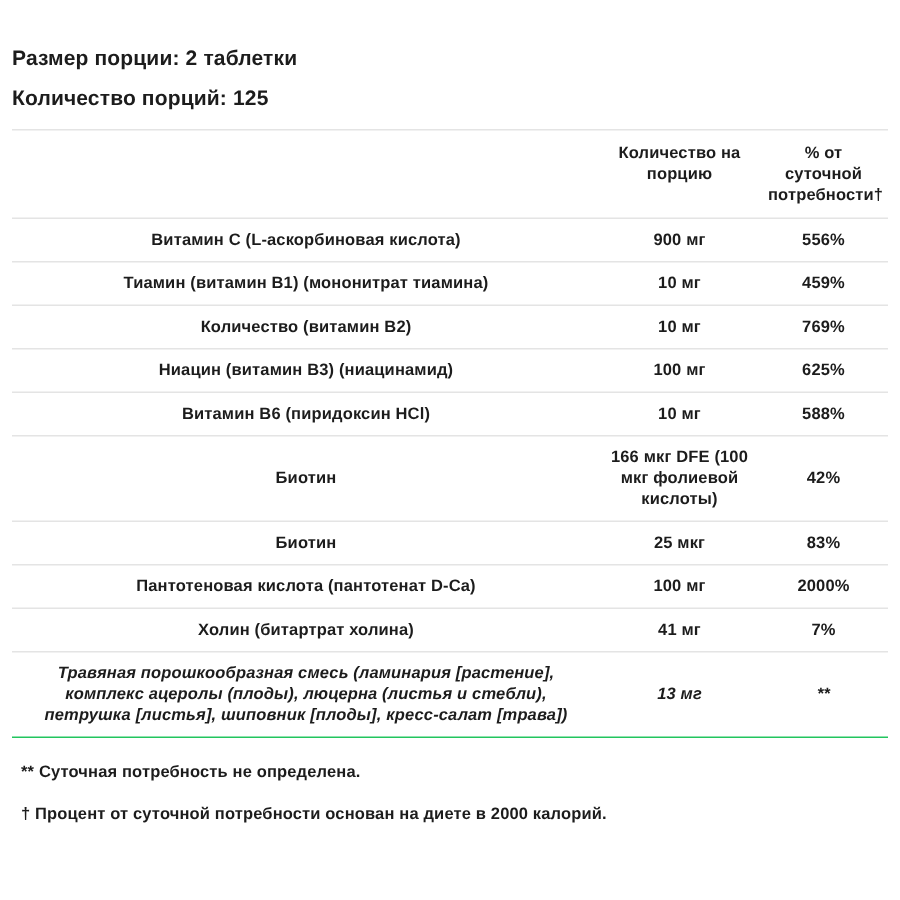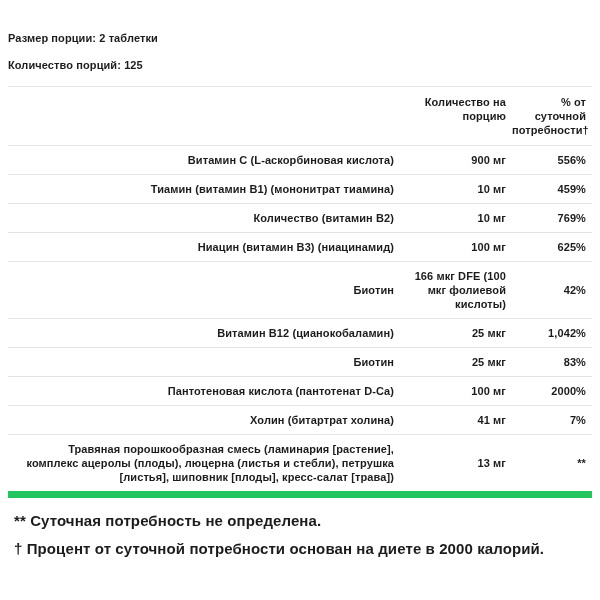--- a/index.html
+++ b/index.html
@@ -14,65 +14,66 @@
     color: #1c1c1c;
     -webkit-font-smoothing: antialiased;
     overflow: hidden;
   }
   .page {
     padding: 32px 8px 0 8px;
     box-sizing: border-box;
     width: 600px;
   }
   .serving-line {
-    font-size: 11px;
+    font-size: 14px;
     font-weight: bold;
     line-height: 13px;
     margin: 0 0 14px 0;
     letter-spacing: 0.1px;
   }
   .serving-line:last-of-type { margin-bottom: 0; }
 
   table.facts {
     width: 100%;
     border-collapse: collapse;
     margin-top: 14px;
     table-layout: fixed;
   }
   table.facts col.c-name   { width: 392px; }
   table.facts col.c-amount { width: 112px; }
   table.facts col.c-dv     { width: 80px;  }
 
   table.facts th, table.facts td {
-    text-align: right;
+    text-align: center;
     vertical-align: middle;
     font-size: 11px;
     font-weight: bold;
     line-height: 14px;
     padding: 7px 6px 7px 0;
     border-top: 1px solid #e4e4e4;
     letter-spacing: 0.1px;
   }
   table.facts th:first-child, table.facts td:first-child {
     padding-left: 6px;
   }
   table.facts thead th {
     vertical-align: top;
     padding-top: 8px;
     padding-bottom: 8px;
   }
   table.facts tbody tr:last-child td {
-    border-bottom: 7px solid #22c55e;
+    border-bottom: 1px solid #22c55e;
+    font-style: italic;
   }
 
   .footnotes {
     margin-top: 16px;
   }
   .footnote {
-    font-size: 15px;
+    font-size: 11px;
     font-weight: bold;
     line-height: 14px;
     margin: 0 0 14px 6px;
     letter-spacing: 0.1px;
   }
 </style>
 </head>
 <body>
 
 <div class="page">
@@ -108,28 +109,28 @@
           <td>Количество (витамин B2)</td>
           <td>10 мг</td>
           <td>769%</td>
         </tr>
         <tr>
           <td>Ниацин (витамин B3) (ниацинамид)</td>
           <td>100 мг</td>
           <td>625%</td>
         </tr>
         <tr>
+          <td>Витамин B6 (пиридоксин HCl)</td>
+          <td>10 мг</td>
+          <td>588%</td>
+        </tr>
+        <tr>
           <td>Биотин</td>
           <td>166 мкг DFE (100 мкг фолиевой кислоты)</td>
           <td>42%</td>
-        </tr>
-        <tr>
-          <td>Витамин B12 (цианокобаламин)</td>
-          <td>25 мкг</td>
-          <td>1,042%</td>
         </tr>
         <tr>
           <td>Биотин</td>
           <td>25 мкг</td>
           <td>83%</td>
         </tr>
         <tr>
           <td>Пантотеновая кислота (пантотенат D-Ca)</td>
           <td>100 мг</td>
           <td>2000%</td>

